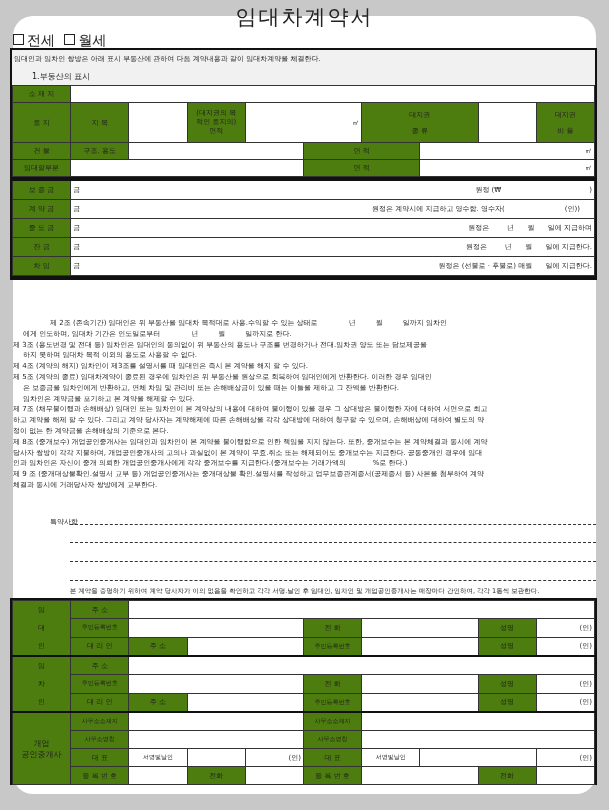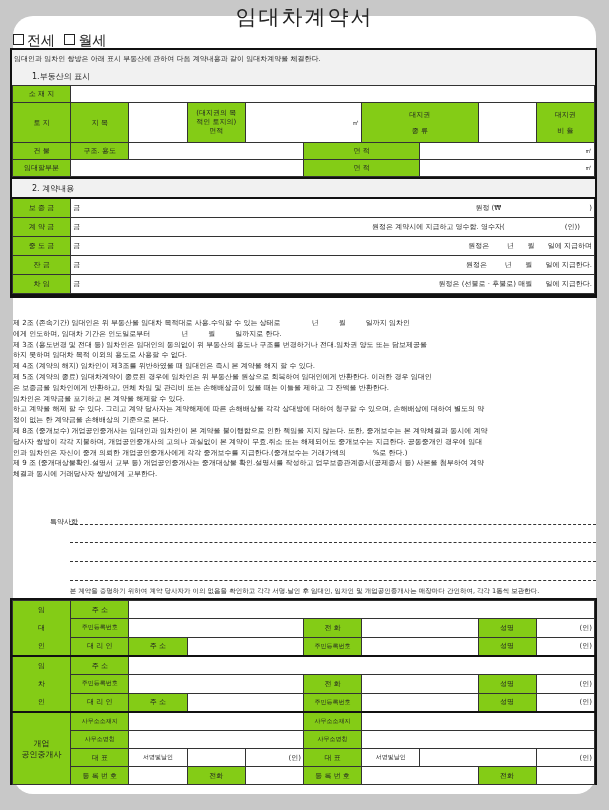--- a/index.html
+++ b/index.html
@@ -24,29 +24,29 @@
     position:absolute; left:10px; top:48px; width:587px; border:2px solid #111; box-sizing:border-box;
     background:#f1f1f1;
   }
   .intro { height:17px; display:flex; align-items:center; padding-left:2px; font-size:7px; }
   .sec { height:18px; display:flex; align-items:center; padding-left:20px; font-size:8px; }
   table.grid { border-collapse:collapse; width:100%; table-layout:fixed; }
   table.grid td {
     border:1px solid #333; font-size:7px; text-align:center; padding:0 2px; height:16px;
     background:#fff; white-space:nowrap; overflow:hidden;
   }
-  table.grid td.h { background:#84cc16; }
+  table.grid td.h { background:#4d7c0f; }
   table.grid td.r { text-align:right; }
   table.grid td.l { text-align:left; }
   .thick-top { border-top:2px solid #111 !important; }
   .clauses {
     position:absolute; left:13px; top:318px; width:583px; font-size:7px; line-height:10.8px; color:#222;
   }
   .clauses p { margin:0; }
-  .clauses .ind { }
+  .clauses .ind { padding-left:10px; }
   .special {
     position:absolute; left:13px; top:512px; width:583px;
   }
   .special .lbl { position:absolute; left:10px; top:5px; font-size:7px;margin-left:27px; }
   .special .line { position:absolute; left:57px; width:526px; border-top:1px dashed #333; }
   .notice { position:absolute; left:0; top:587px; width:609px; text-align:center; font-size:6.5px; color:#222; }
   .parties {
     position:absolute; left:10px; top:598px; width:587px; border:2px solid #111; border-bottom:none; box-sizing:border-box;
   }
 </style>
@@ -112,21 +112,20 @@
     </tr>
     <tr>
       <td class="h">임대할부분</td>
       <td colspan="4"></td>
       <td colspan="2" class="h">면 적</td>
       <td colspan="3" class="r">㎡</td>
     </tr>
   </tbody>
     </table>
   <div style="border-top:2px solid #111;"></div>
-  <div class="sec">2. 계약내용</div>
   <table class="grid" style="border-top:2px solid #111;">
     <colgroup>
       <col style="width:10%">
         <col style="width:90%">
     </colgroup>
     <tbody>
         <tr>
       <td class="h" style="height:18px;">보 증 금</td>
       <td class="l"><span>금</span><span style="float:right;"><span style="margin-right:88px;">원정 (₩</span><span>)</span></span></td>
     </tr>
@@ -145,28 +144,29 @@
     <tr>
       <td class="h" style="height:18px;">차 임</td>
       <td class="l"><span>금</span><span style="float:right;white-space:pre;">원정은 (선불로 · 후불로) 매월      일에 지급한다.</span></td>
     </tr>
   </tbody>
     </table>
   <div style="border-top:2px solid #111;"></div>
 </div>
 
 <div class="clauses">
-  <p style="white-space:pre;">제 2조 (존속기간) 임대인은 위 부동산을 임대차 목적대로 사용.수익할 수 있는 상태로              년         월         일까지 임차인</p>
+  <p style="white-space:pre;margin-left:37px;">제 2조 (존속기간) 임대인은 위 부동산을 임대차 목적대로 사용.수익할 수 있는 상태로              년         월         일까지 임차인</p>
   <p class="ind" style="white-space:pre;">에게 인도하며, 임대차 기간은 인도일로부터              년         월         일까지로 한다.</p>
   <p>제 3조 (용도변경 및 전대 등) 임차인은 임대인의 동의없이 위 부동산의 용도나 구조를 변경하거나 전대.임차권 양도 또는 담보제공을</p>
   <p class="ind">하지 못하며 임대차 목적 이외의 용도로 사용할 수 없다.</p>
-  <p>제 4조 (계약의 해지) 임차인이 제3조를 위반하였을 때 임대인은 즉시 본 계약을 해지 할 수 있다.</p>
+  <p>제 4조 (계약의 해지) 임차인이 제3조를 설명서를 때 임대인은 즉시 본 계약을 해지 할 수 있다.</p>
   <p>제 5조 (계약의 종료) 임대차계약이 종료된 경우에 임차인은 위 부동산을 원상으로 회복하여 임대인에게 반환한다. 이러한 경우 임대인</p>
   <p class="ind">은 보증금을 임차인에게 반환하고, 연체 차임 및 관리비 또는 손해배상금이 있을 때는 이들을 제하고 그 잔액을 반환한다.</p>
   <p class="ind">임차인은 계약금을 포기하고 본 계약을 해제할 수 있다.</p>
+  <p>제 7조 (채무불이행과 손해배상) 임대인 또는 임차인이 본 계약상의 내용에 대하여 불이행이 있을 경우 그 상대방은 불이행한 자에 대하여 서면으로 최고</p>
   <p>하고 계약을 해제 할 수 있다. 그리고 계약 당사자는 계약해제에 따른 손해배상을 각각 상대방에 대하여 청구할 수 있으며, 손해배상에 대하여 별도의 약</p>
   <p>정이 없는 한 계약금을 손해배상의 기준으로 본다.</p>
   <p>제 8조 (중개보수) 개업공인중개사는 임대인과 임차인이 본 계약을 불이행함으로 인한 책임을 지지 않는다. 또한, 중개보수는 본 계약체결과 동시에 계약</p>
   <p>당사자 쌍방이 각각 지불하며, 개업공인중개사의 고의나 과실없이 본 계약이 무효.취소 또는 해제되어도 중개보수는 지급한다. 공동중개인 경우에 임대</p>
   <p style="white-space:pre;">인과 임차인은 자신이 중개 의뢰한 개업공인중개사에게 각각 중개보수를 지급한다.(중개보수는 거래가액의            %로 한다.)</p>
   <p>제 9 조 (중개대상물확인.설명서 교부 등) 개업공인중개사는 중개대상물 확인.설명서를 작성하고 업무보증관계증서(공제증서 등) 사본을 첨부하여 계약</p>
   <p>체결과 동시에 거래당사자 쌍방에게 교부한다.</p>
 </div>
 
 <div class="special">

